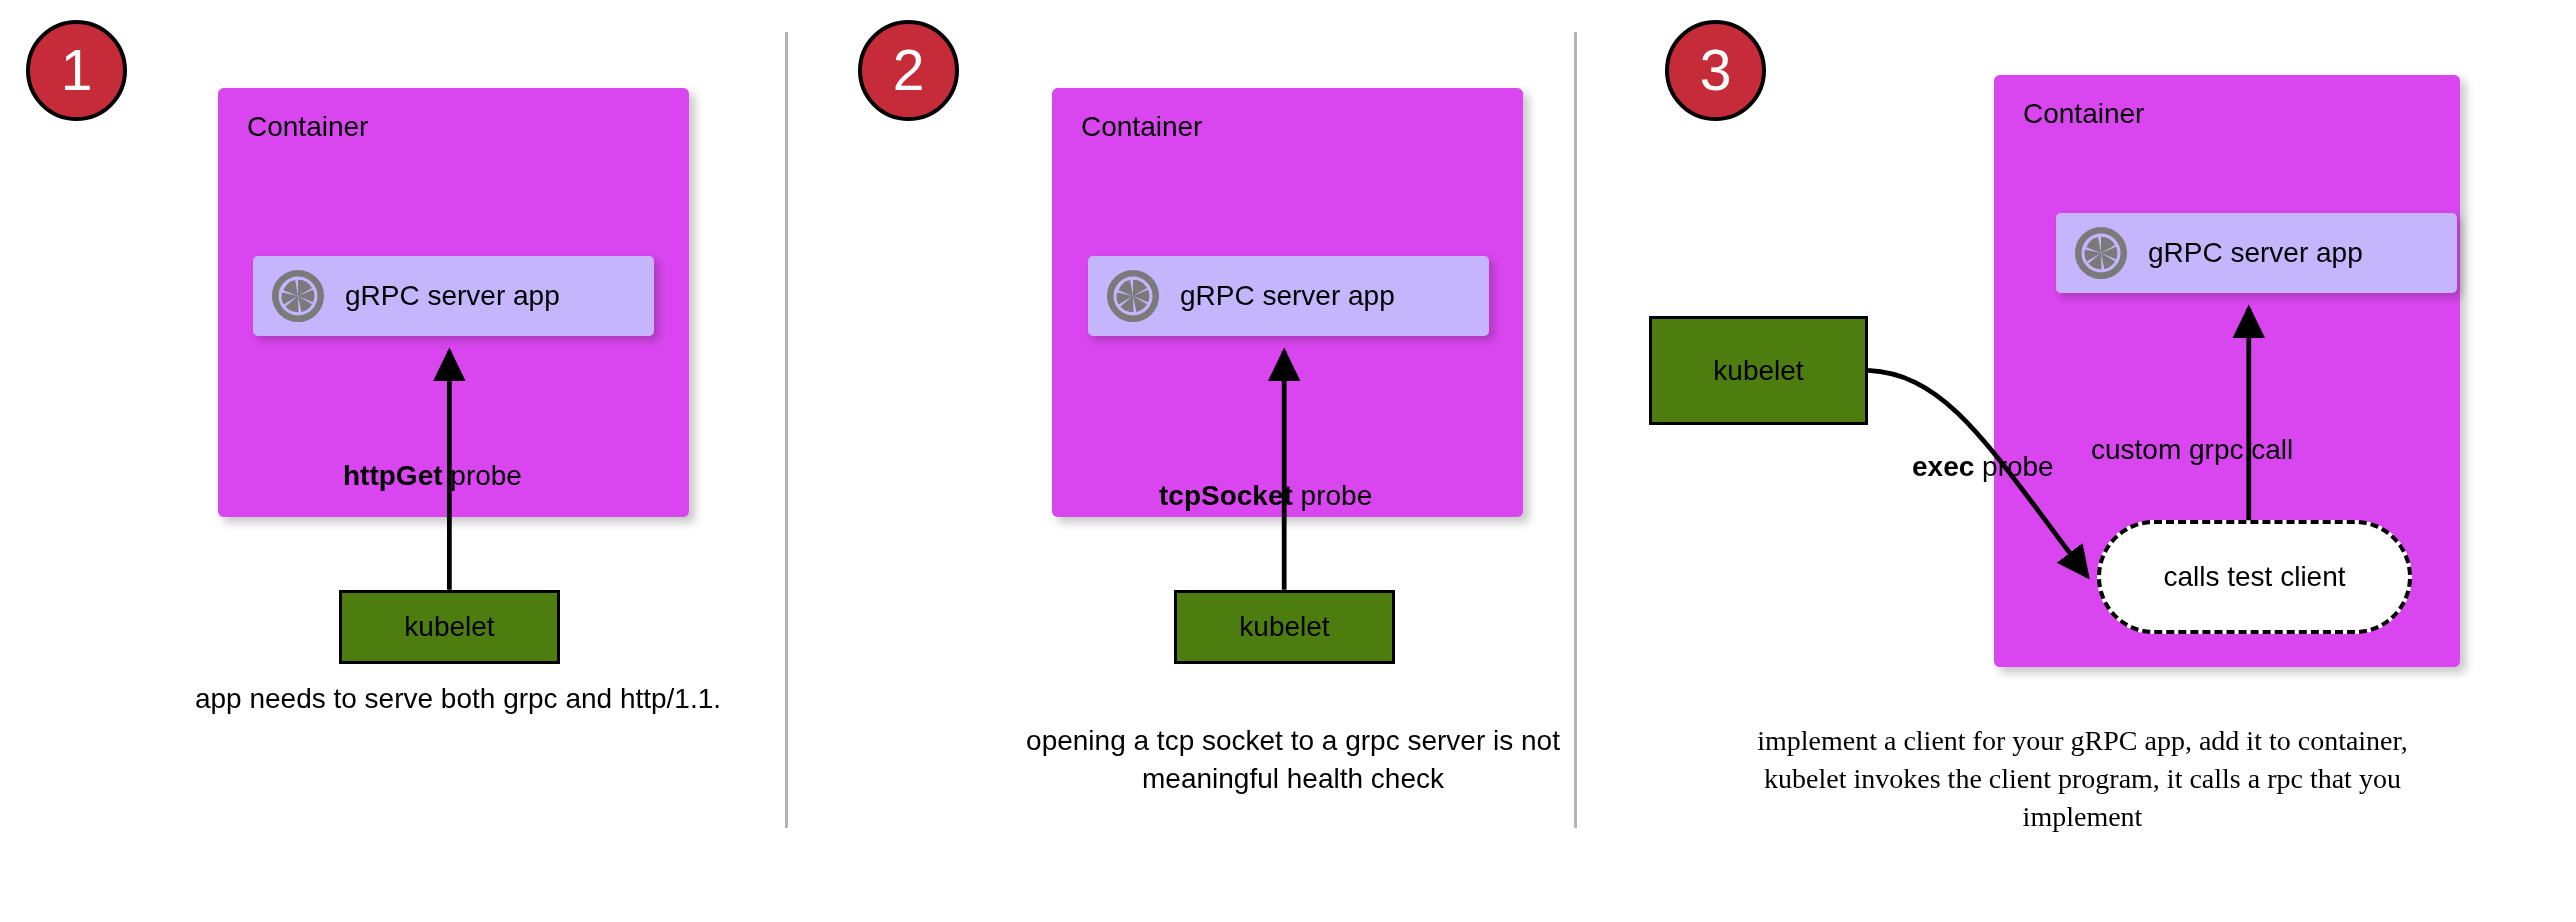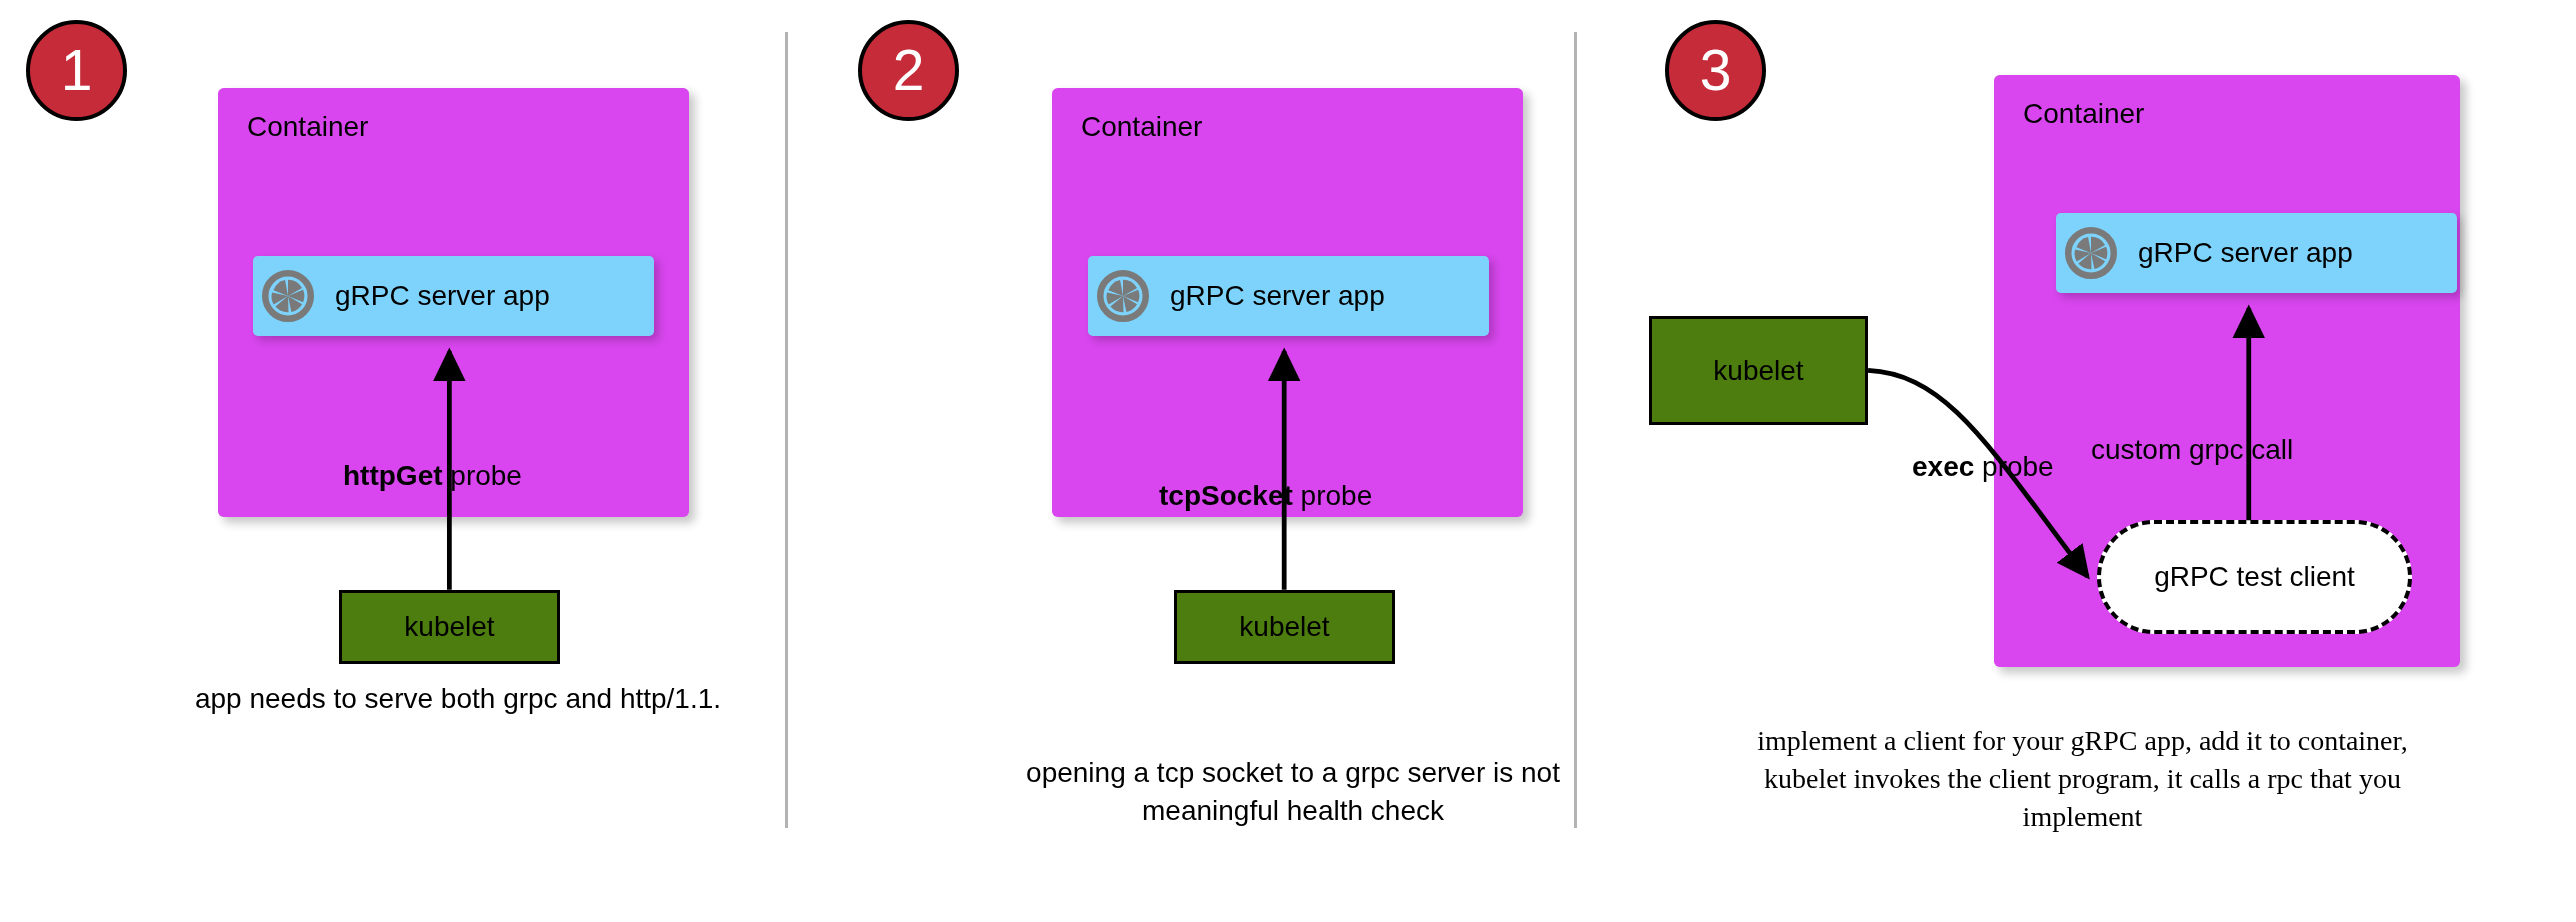--- a/index.html
+++ b/index.html
@@ -67,27 +67,27 @@
     font-size: 28px;
     white-space: nowrap;
   }
   .cbox1 { left: 218px;  top: 88px; width: 471px; height: 429px; }
   .cbox2 { left: 1052px; top: 88px; width: 471px; height: 429px; }
   .cbox3 { left: 1994px; top: 75px; width: 466px; height: 592px; }
 
   
   .app-card {
     position: absolute;
-    background: #7dd3fc;
+    background: #c4b5fd;
     border-radius: 4.8px;
     box-shadow: 4.8px 4.8px 8.6px rgba(0,0,0,0.20);
     display: flex;
     align-items: center;
     box-sizing: border-box;
-    padding-left: 9px;
+    padding-left: 19px;
   }
   .app-card .app-label {
     font-size: 28px;
     margin-left: 21px;
     white-space: nowrap;
   }
   .card1 { left: 253px;  top: 256px; width: 401px; height: 80px; }
   .card2 { left: 1088px; top: 256px; width: 401px; height: 80px; }
   .card3 { left: 2056px; top: 213px; width: 401px; height: 80px; }
 
@@ -136,21 +136,21 @@
   .lbl-grpc  { left: 2091px; top: 434px; }
 
   
   .caption {
     position: absolute;
     font-size: 28px;
     line-height: 1.35;
     text-align: center;
   }
   .cap1 { left: 191px;  top: 680px; width: 534px; }
-  .cap2 { left: 1026px; top: 722px; width: 534px; margin-top: 32px; }
+  .cap2 { left: 1026px; top: 722px; width: 534px; }
   .cap3 { left: 1720px; top: 722px; width: 725px; font-family: Liberation Serif, serif; }
 
   
   .arrow-layer {
     position: absolute;
     inset: 0;
     pointer-events: none;
   }
 </style>
 </head>
@@ -254,21 +254,21 @@
     <span>kubelet</span>
   </div>
 
   <div class="edge-label lbl-exec">
     <b>exec</b><span> probe</span>
   </div>
 
   <div class="edge-label lbl-grpc">custom grpc call</div>
 
   <div class="dashed-box testclient3">
-    <span>gRPC test client</span>
+    <span>calls test client</span>
   </div>
 
   <div class="caption cap3">implement a client for your gRPC app, add it to container, kubelet invokes the client program, it calls a rpc that you implement</div>
 
   <svg class="arrow-layer" width="2576" height="923" viewBox="0 0 2700 967">
     <defs>
       <marker id="arrowhead" markerWidth="8" markerHeight="8" refX="6.2" refY="4" orient="auto" markerUnits="strokeWidth">
         <path d="M0,0.6 L7,4 L0,7.4 Z" fill="#000000"></path>
       </marker>
     </defs>

